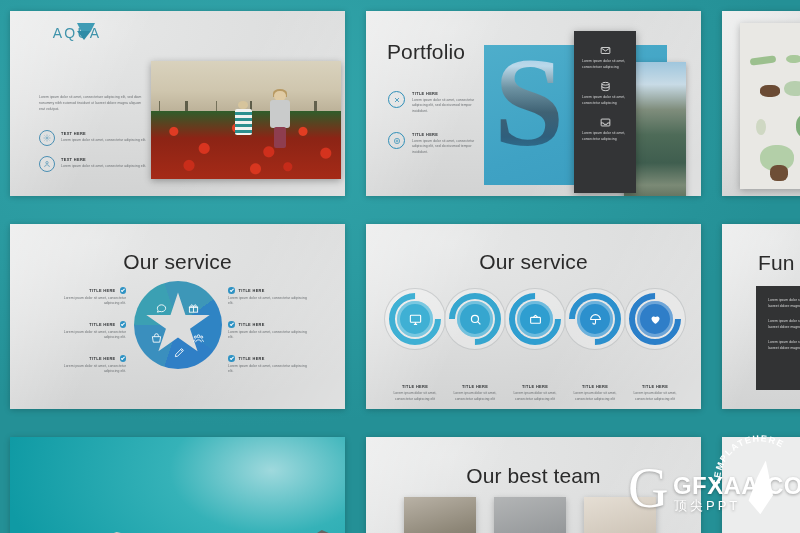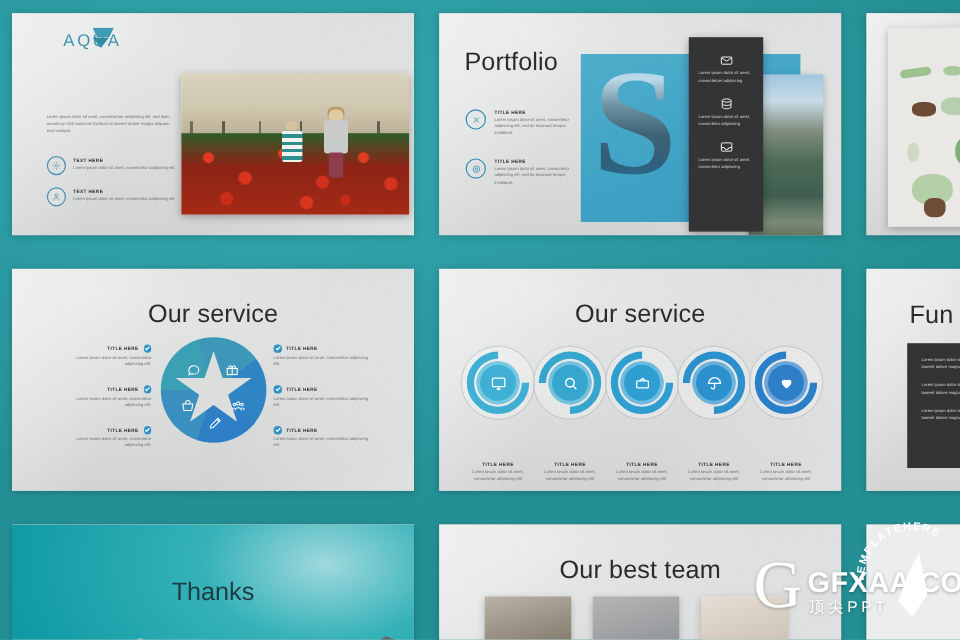--- a/index.html
+++ b/index.html
@@ -629,21 +629,20 @@
   <div class="headline ff-title">Fun fact</div>
   <div class="ff-box">
     <div class="micro">Lorem ipsum dolor sit amet, consectetur adipiscing elit, sed do eiusmod tincidunt ut laoreet dolore magna aliquam erat veniam, quis nostrud exerci tation.</div>
     <div class="micro">Lorem ipsum dolor sit amet, consectetur adipiscing elit, sed do eiusmod tincidunt ut laoreet dolore magna aliquam erat veniam, quis nostrud exerci tation.</div>
     <div class="micro">Lorem ipsum dolor sit amet, consectetur adipiscing elit, sed do eiusmod tincidunt ut laoreet dolore magna aliquam erat veniam, quis nostrud exerci tation.</div>
   </div>
 </div>
 
 <div class="slide" id="slide-thanks">
   <div class="thx-bg"></div>
-  <div class="thx-title">Thanks</div>
   <div class="bldg">
     
     
     
     
   </div>
   <div class="bldg2"></div>
 </div>
 
 <div class="slide" id="slide-team">

